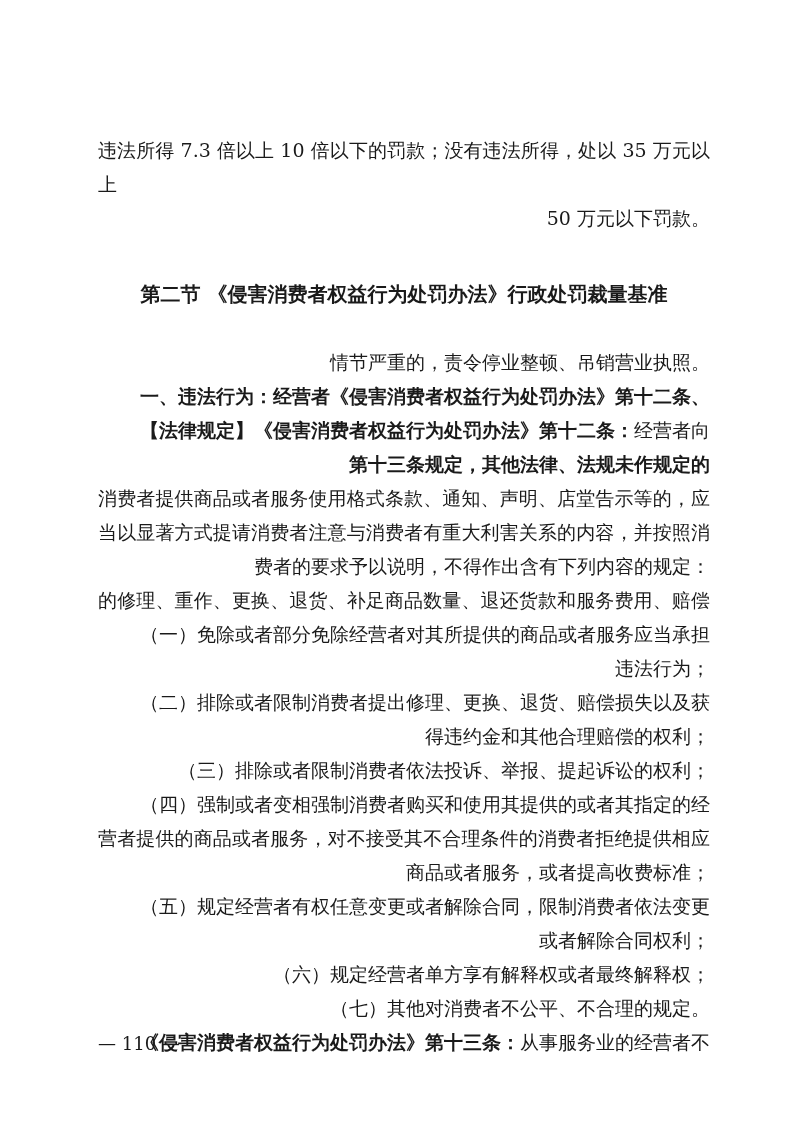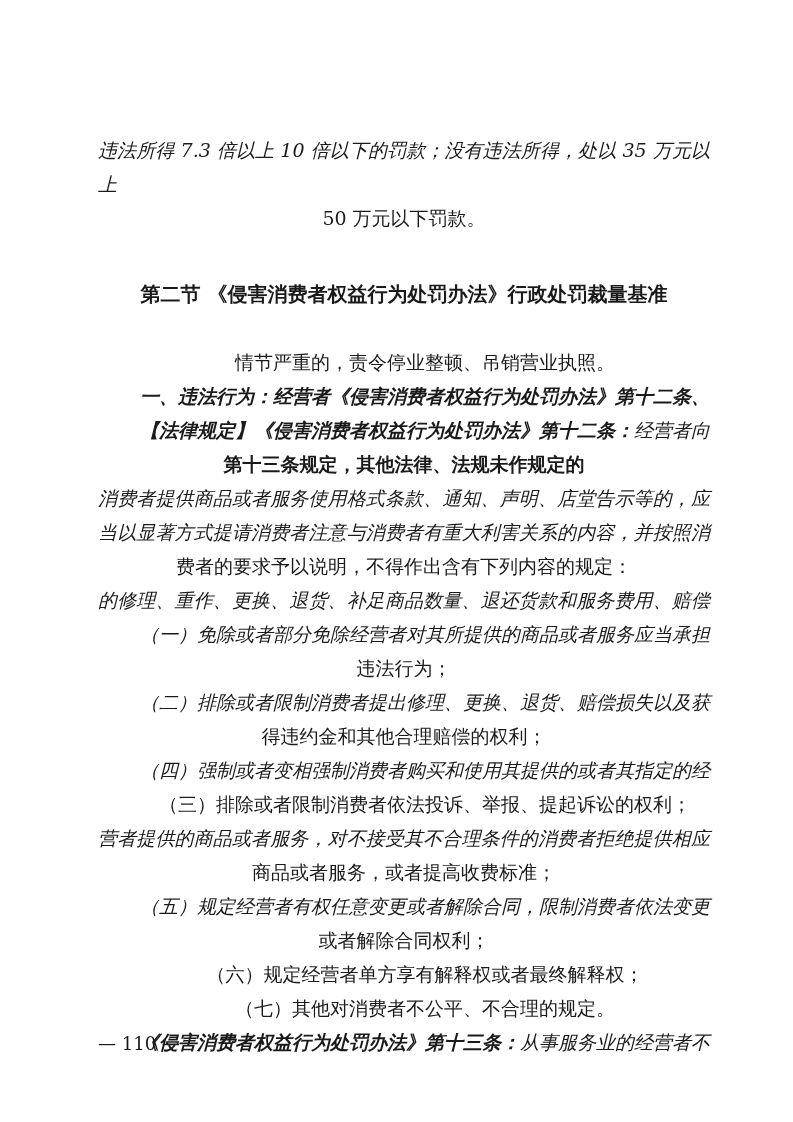--- a/index.html
+++ b/index.html
@@ -20,27 +20,26 @@
     position: absolute;
     left: 98px;
     top: 133px;
     width: 612px;
   }
   .ln {
     margin: 0;
     font-size: 19px;
     line-height: 34px;
     min-height: 34px;
-    text-align: center;
+    text-align: right;
   }
   .indent { text-indent: 42px; }
   .justify {
     text-align: justify;
     text-align-last: justify;
-    font-style: italic;
   }
   .b { font-weight: 700; }
   .heading {
     margin: 42px 0 34px 0;
     font-size: 20px;
     line-height: 34px;
     font-weight: 700;
     text-align: center;
     text-indent: 0;
   }
@@ -69,22 +68,22 @@
     <p class="ln indent justify"><span class="b">【法律规定】《侵害消费者权益行为处罚办法》第十二条：</span><span>经营者向</span></p>
     <p class="ln"><span class="b">第十三条规定，其他法律、法规未作规定的</span><span></span></p>
     <p class="ln justify"><span class="b"></span><span>消费者提供商品或者服务使用格式条款、通知、声明、店堂告示等的，应</span></p>
     <p class="ln justify"><span class="b"></span><span>当以显著方式提请消费者注意与消费者有重大利害关系的内容，并按照消</span></p>
     <p class="ln"><span class="b"></span><span>费者的要求予以说明，不得作出含有下列内容的规定：</span></p>
     <p class="ln justify"><span class="b"></span><span>的修理、重作、更换、退货、补足商品数量、退还货款和服务费用、赔偿</span></p>
     <p class="ln indent justify"><span class="b"></span><span>（一）免除或者部分免除经营者对其所提供的商品或者服务应当承担</span></p>
     <p class="ln"><span class="b"></span><span>违法行为；</span></p>
     <p class="ln indent justify"><span class="b"></span><span>（二）排除或者限制消费者提出修理、更换、退货、赔偿损失以及获</span></p>
     <p class="ln"><span class="b"></span><span>得违约金和其他合理赔偿的权利；</span></p>
+    <p class="ln indent"><span class="b"></span><span>（三）排除或者限制消费者依法投诉、举报、提起诉讼的权利；</span></p>
     <p class="ln indent justify"><span class="b"></span><span>（四）强制或者变相强制消费者购买和使用其提供的或者其指定的经</span></p>
-    <p class="ln indent"><span class="b"></span><span>（三）排除或者限制消费者依法投诉、举报、提起诉讼的权利；</span></p>
     <p class="ln justify"><span class="b"></span><span>营者提供的商品或者服务，对不接受其不合理条件的消费者拒绝提供相应</span></p>
     <p class="ln"><span class="b"></span><span>商品或者服务，或者提高收费标准；</span></p>
     <p class="ln indent justify"><span class="b"></span><span>（五）规定经营者有权任意变更或者解除合同，限制消费者依法变更</span></p>
     <p class="ln"><span class="b"></span><span>或者解除合同权利；</span></p>
     <p class="ln indent"><span class="b"></span><span>（六）规定经营者单方享有解释权或者最终解释权；</span></p>
     <p class="ln indent"><span class="b"></span><span>（七）其他对消费者不公平、不合理的规定。</span></p>
     <p class="ln indent justify"><span class="b">《侵害消费者权益行为处罚办法》第十三条：</span><span>从事服务业的经营者不</span></p>
 
   </div>
 

